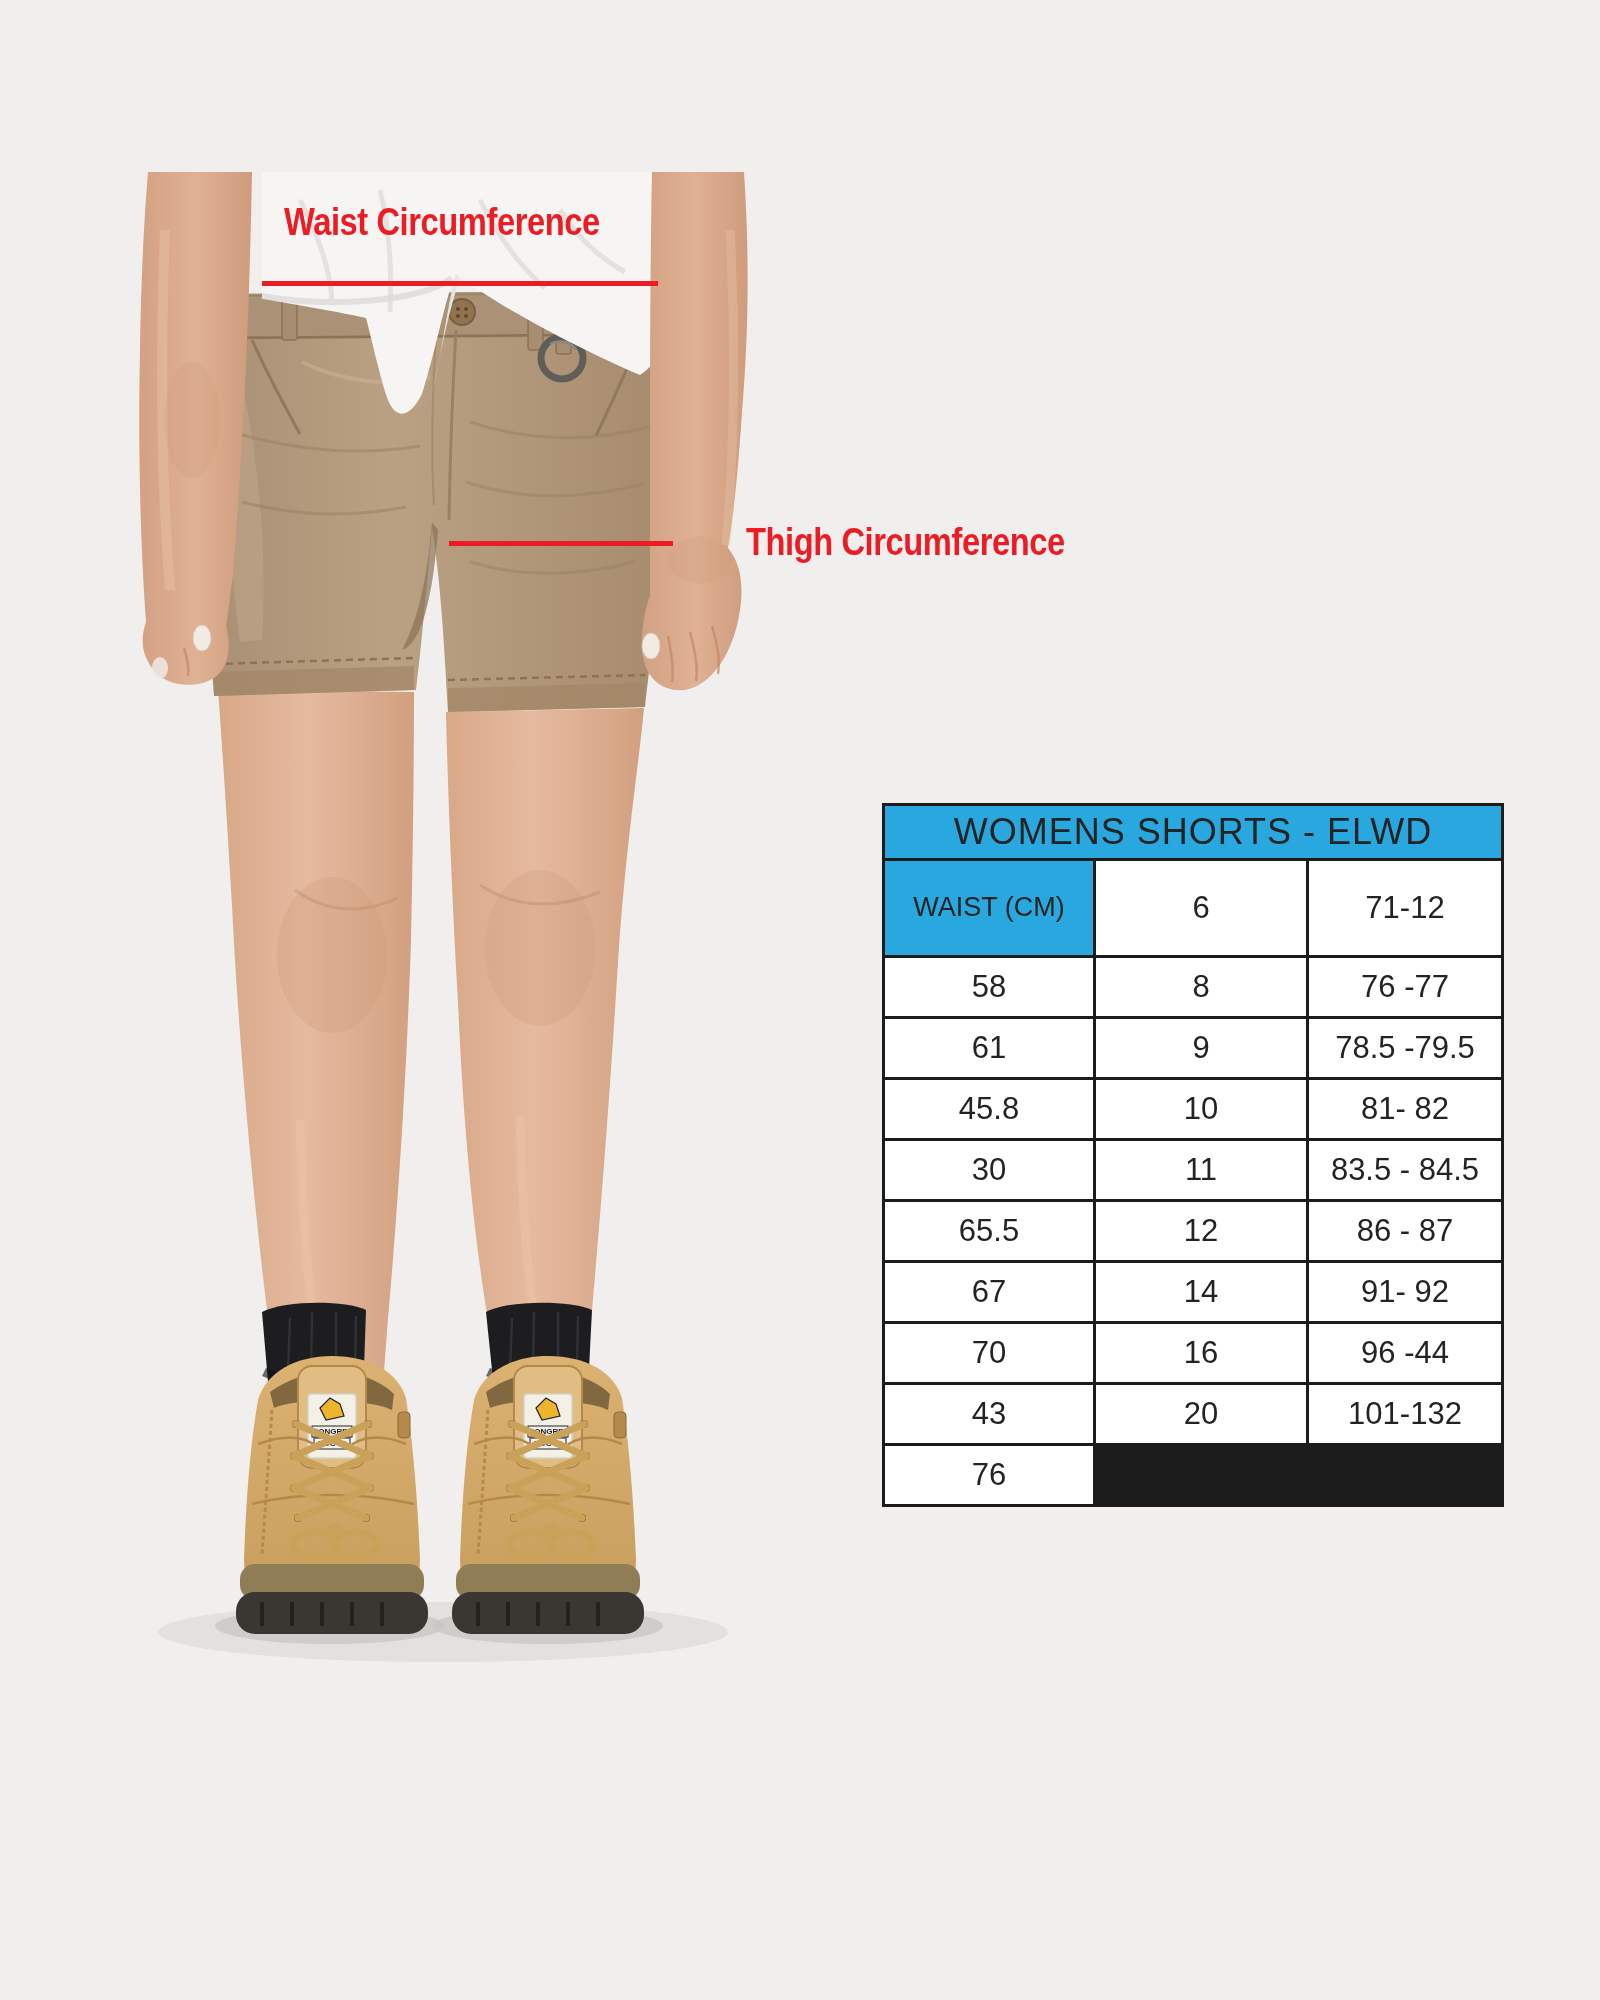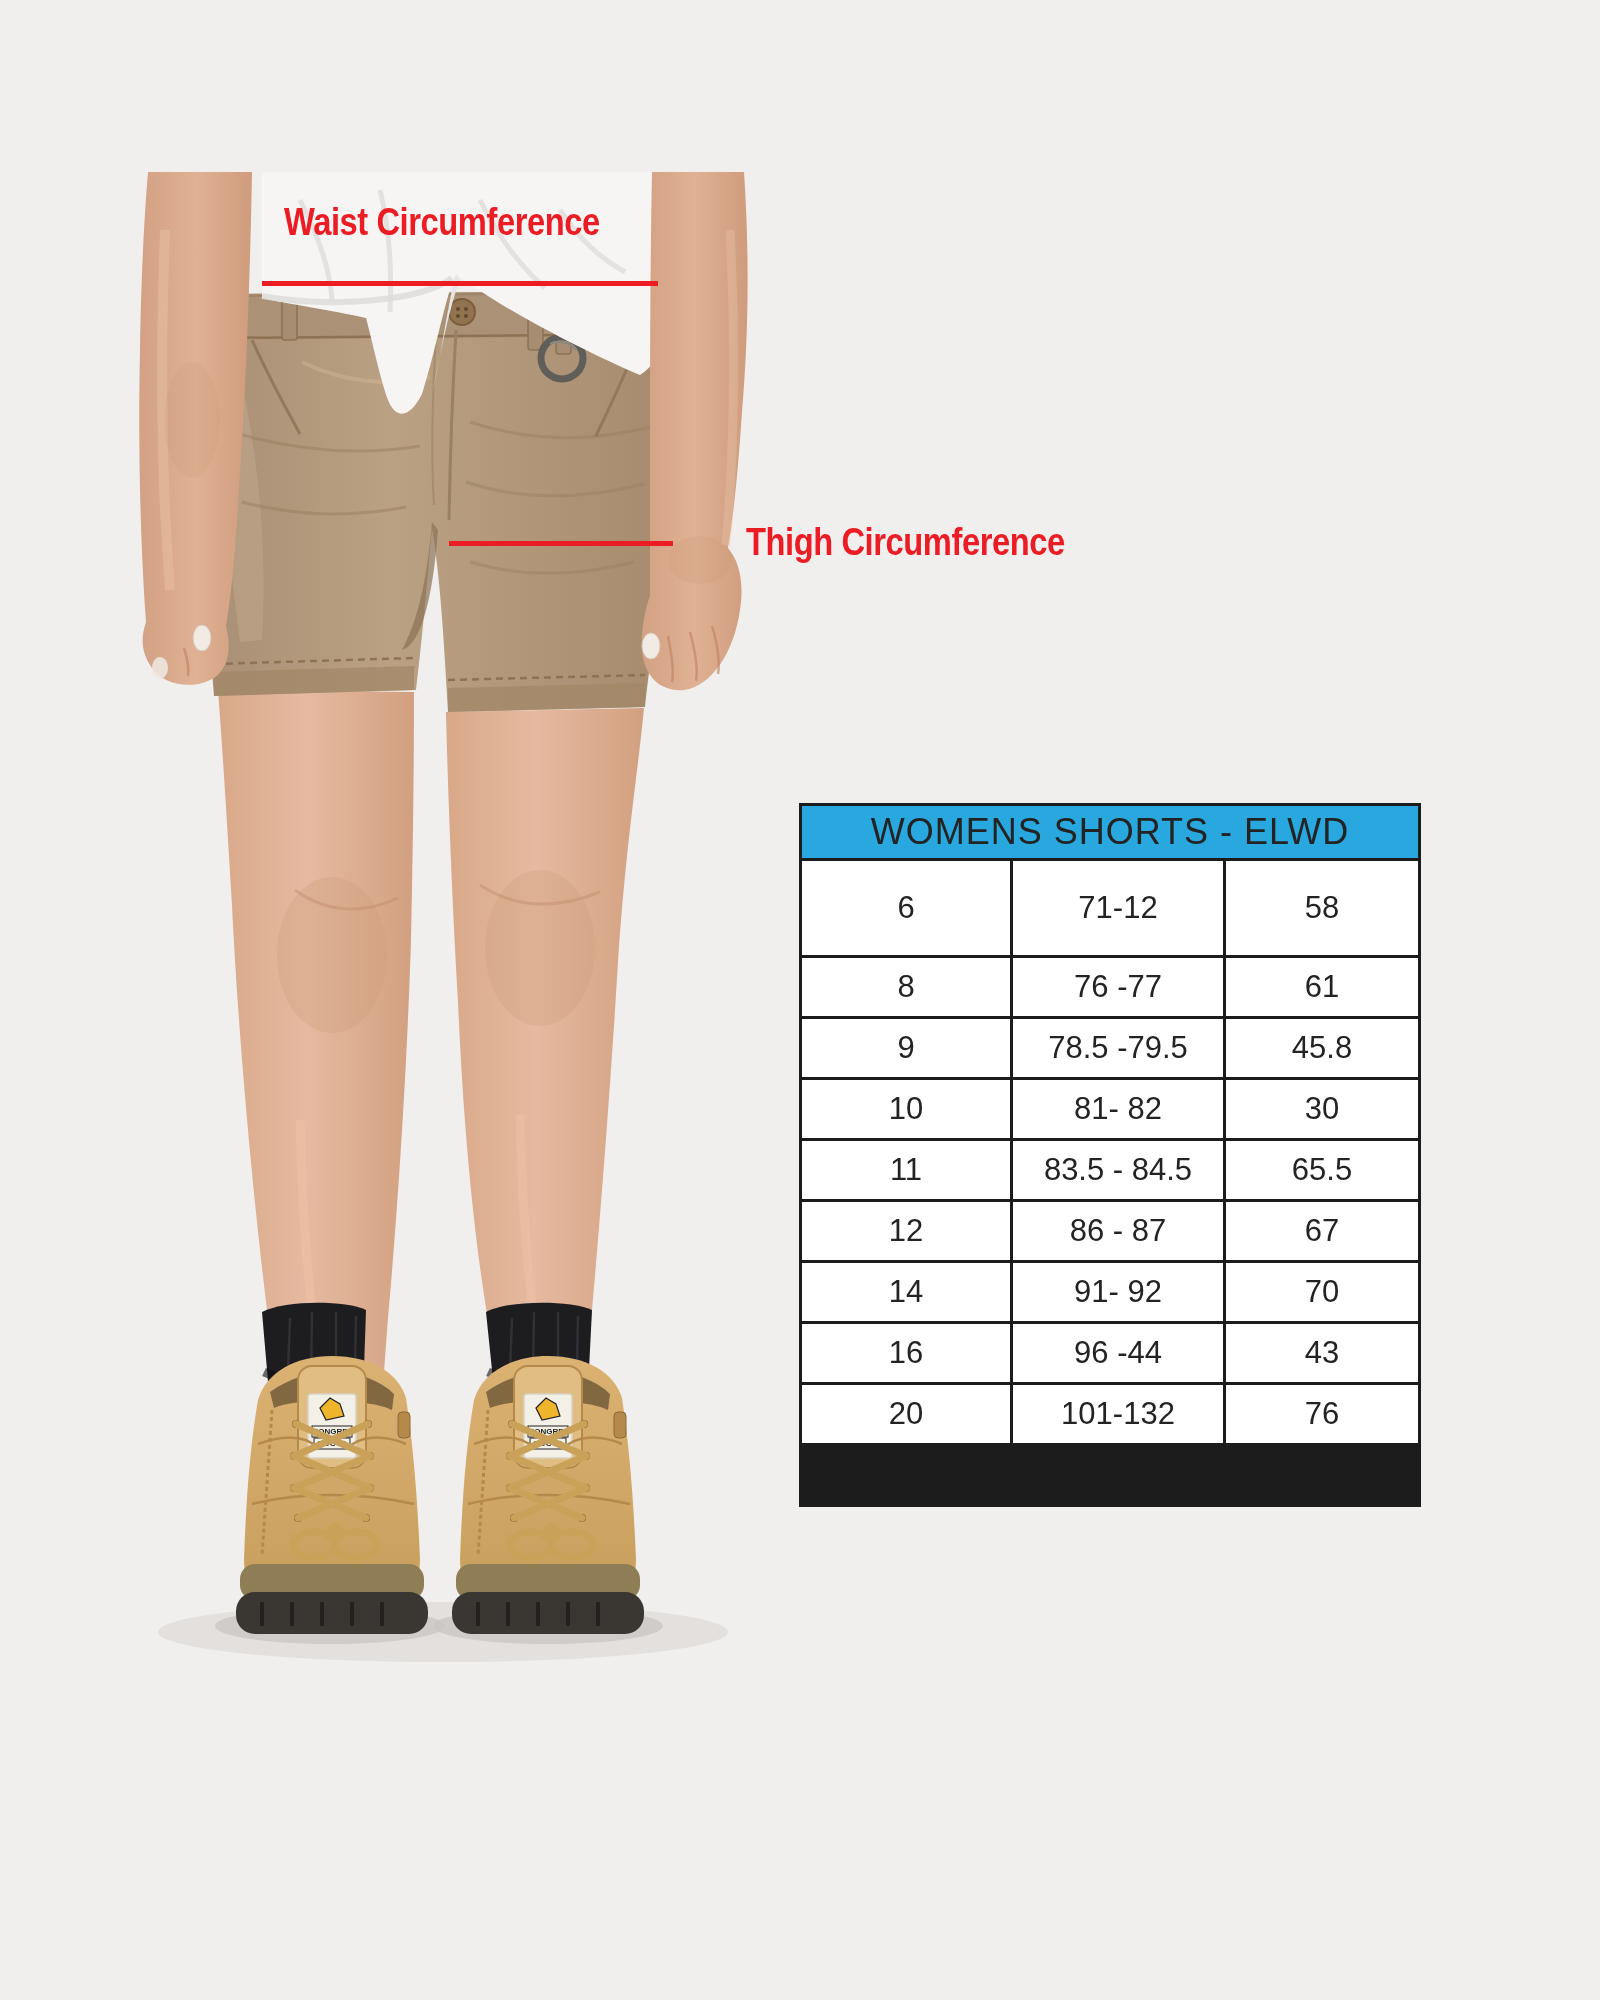--- a/index.html
+++ b/index.html
@@ -10,21 +10,21 @@
   
   .measure-label{position:absolute;color:#ec1c24;font-weight:bold;font-size:38px;
     white-space:nowrap;transform:scaleX(.86);transform-origin:left center;letter-spacing:-.5px;}
   .waist-label{left:284px;top:201px;}
   .thigh-label{left:746px;top:521px;}
   .measure-line{position:absolute;height:5px;background:#ec1c24;}
   .waist-line{left:262px;top:281px;width:396px;}
   .thigh-line{left:449px;top:541px;width:224px;}
 
   
-  .size-table{position:absolute;left:799px;top:803px;width:616px;
+  .size-table{position:absolute;left:882px;top:803px;width:616px;
     border:3px solid #1c1c1c;background:#1c1c1c;
     display:grid;grid-template-columns:208px 210px 1fr;
     grid-template-rows:52px 94px repeat(9,58px);gap:3px;}
   .size-table .cell{background:#fff;display:flex;align-items:center;justify-content:center;
     color:#232323;font-size:31px;text-align:center;}
   .size-table .blue{background:#29a8e0;}
   .size-table .title-cell{grid-column:1/-1;font-size:36px;letter-spacing:1px;}
   .size-table .head{font-size:27px;line-height:1.25;flex-direction:column;}
 </style>
 </head>
@@ -207,20 +207,21 @@
   </svg>
 
   <div class="measure-line waist-line"></div>
   <div class="measure-line thigh-line"></div>
   <div class="measure-label waist-label">Waist Circumference</div>
   <div class="measure-label thigh-label">Thigh Circumference</div>
 
   <div class="size-table">
     <div class="cell blue title-cell">WOMENS SHORTS - ELWD</div>
 
+    <div class="cell blue head">WAIST (CM)</div>
 
     <div class="cell">6</div>
     <div class="cell">71-12</div>
     <div class="cell">58</div>
 
     <div class="cell">8</div>
     <div class="cell">76 -77</div>
     <div class="cell">61</div>
 
     <div class="cell">9</div>

